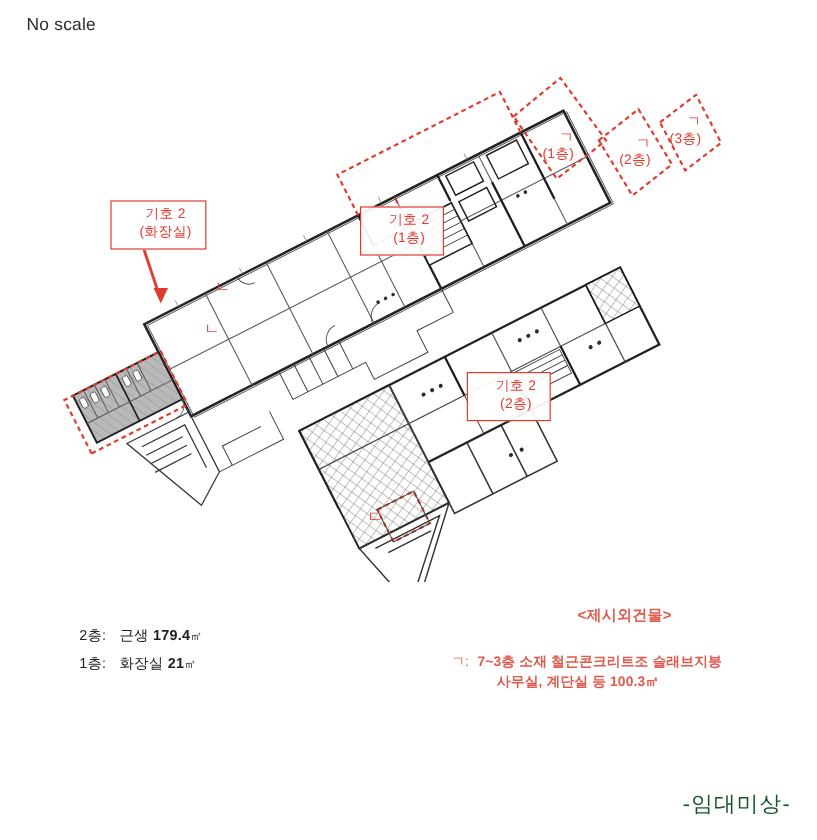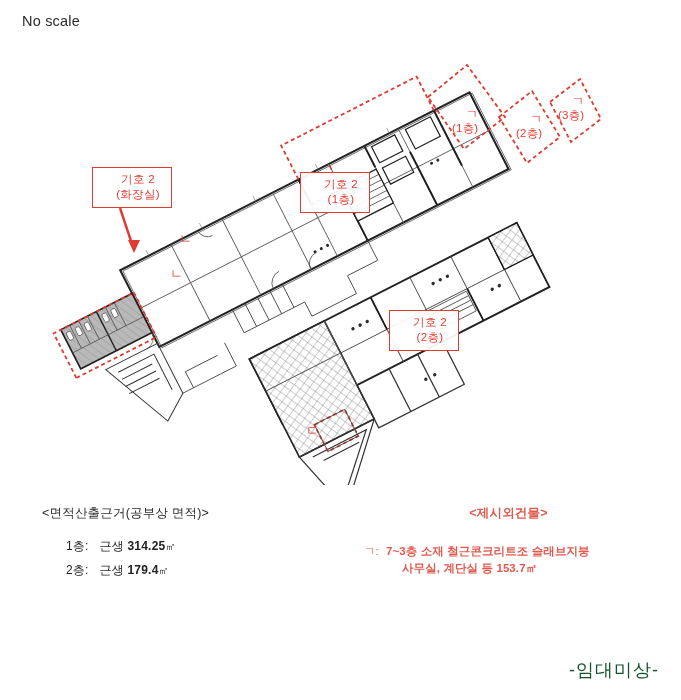--- a/index.html
+++ b/index.html
@@ -126,21 +126,21 @@
     white-space: nowrap;
     letter-spacing: 0.2px;
   }
   .legend-left .lbl { display: inline-block; min-width: 30px; }
   .legend-left .val { font-weight: bold; }
   .unit { font-size: 10px; }
 
   
   .legend-right {
     position: absolute;
-    left: 348px;
+    left: 360px;
     top: 505px;
     width: 321px;
     color: #e05a4e;
   }
   .legend-right .heading {
     font-size: 12.5px;
     text-align: center;
     margin-left: 0;
     letter-spacing: 0.2px;
     white-space: nowrap;
@@ -420,40 +420,39 @@
   <div class="floor-tag" id="floor-tag-3">
     <span class="sym">ㄱ</span>
     <span>(3층)</span>
   </div>
 
   <div class="inline-sym" id="sym-n-1">ㄴ</div>
   <div class="inline-sym" id="sym-n-2">ㄴ</div>
   <div class="inline-sym" id="sym-d-1">ㄷ</div>
 
   <div class="legend-left">
-    <div class="heading">&lt;면적산출근거(공부상 면적)&gt;</div>
     <ul>
-      <li>
-        <span class="lbl">1층:</span>
-        <span>근생</span>
-        <span class="val">314.25</span><span class="unit">㎡</span>
-      </li>
       <li>
         <span class="lbl">2층:</span>
         <span>근생</span>
         <span class="val">179.4</span><span class="unit">㎡</span>
       </li>
+      <li>
+        <span class="lbl">1층:</span>
+        <span>화장실</span>
+        <span class="val">21</span><span class="unit">㎡</span>
+      </li>
     </ul>
   </div>
 
   <div class="legend-right">
     <div class="heading">&lt;제시외건물&gt;</div>
     <ul>
       <li>
         <span class="key">ㄱ:</span><span>7~3층 소재 철근콘크리트조 슬래브지붕</span>
-        <span class="cont">사무실, 계단실 등  153.7㎡</span>
+        <span class="cont">사무실, 계단실 등  100.3㎡</span>
       </li>
     </ul>
   </div>
 
   <div class="footer-note">-임대미상-</div>
 
 </div>
 
 </body></html>

